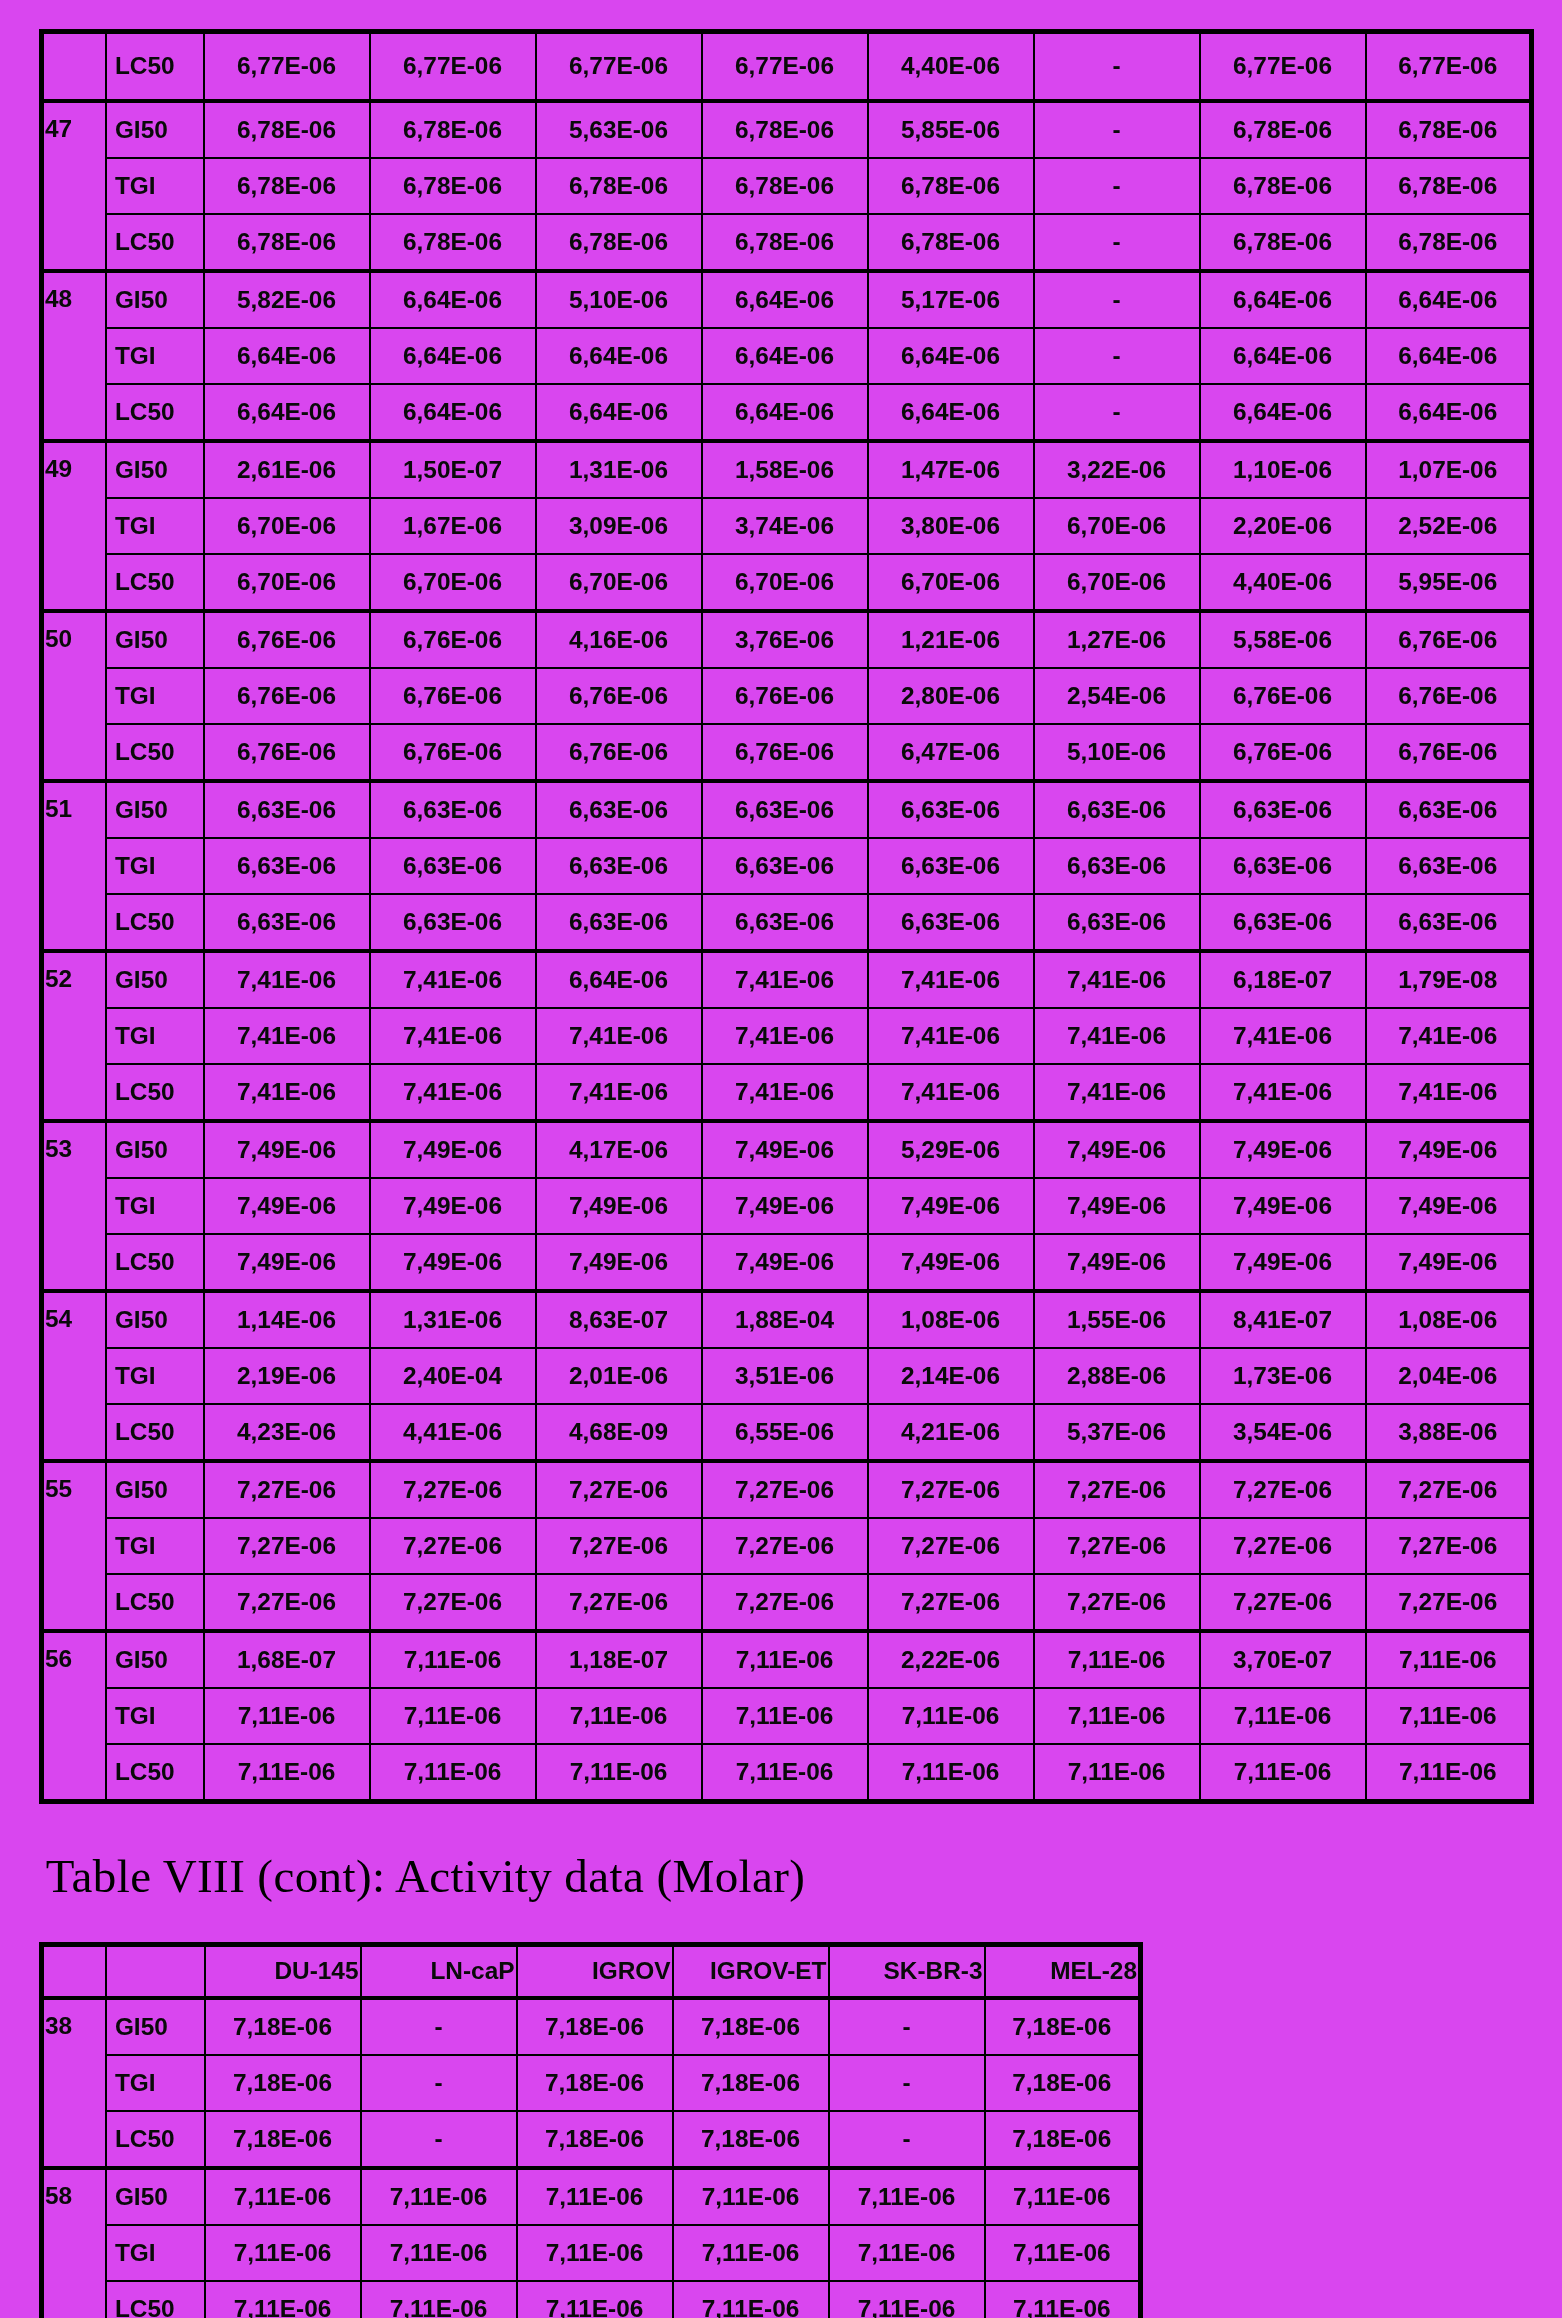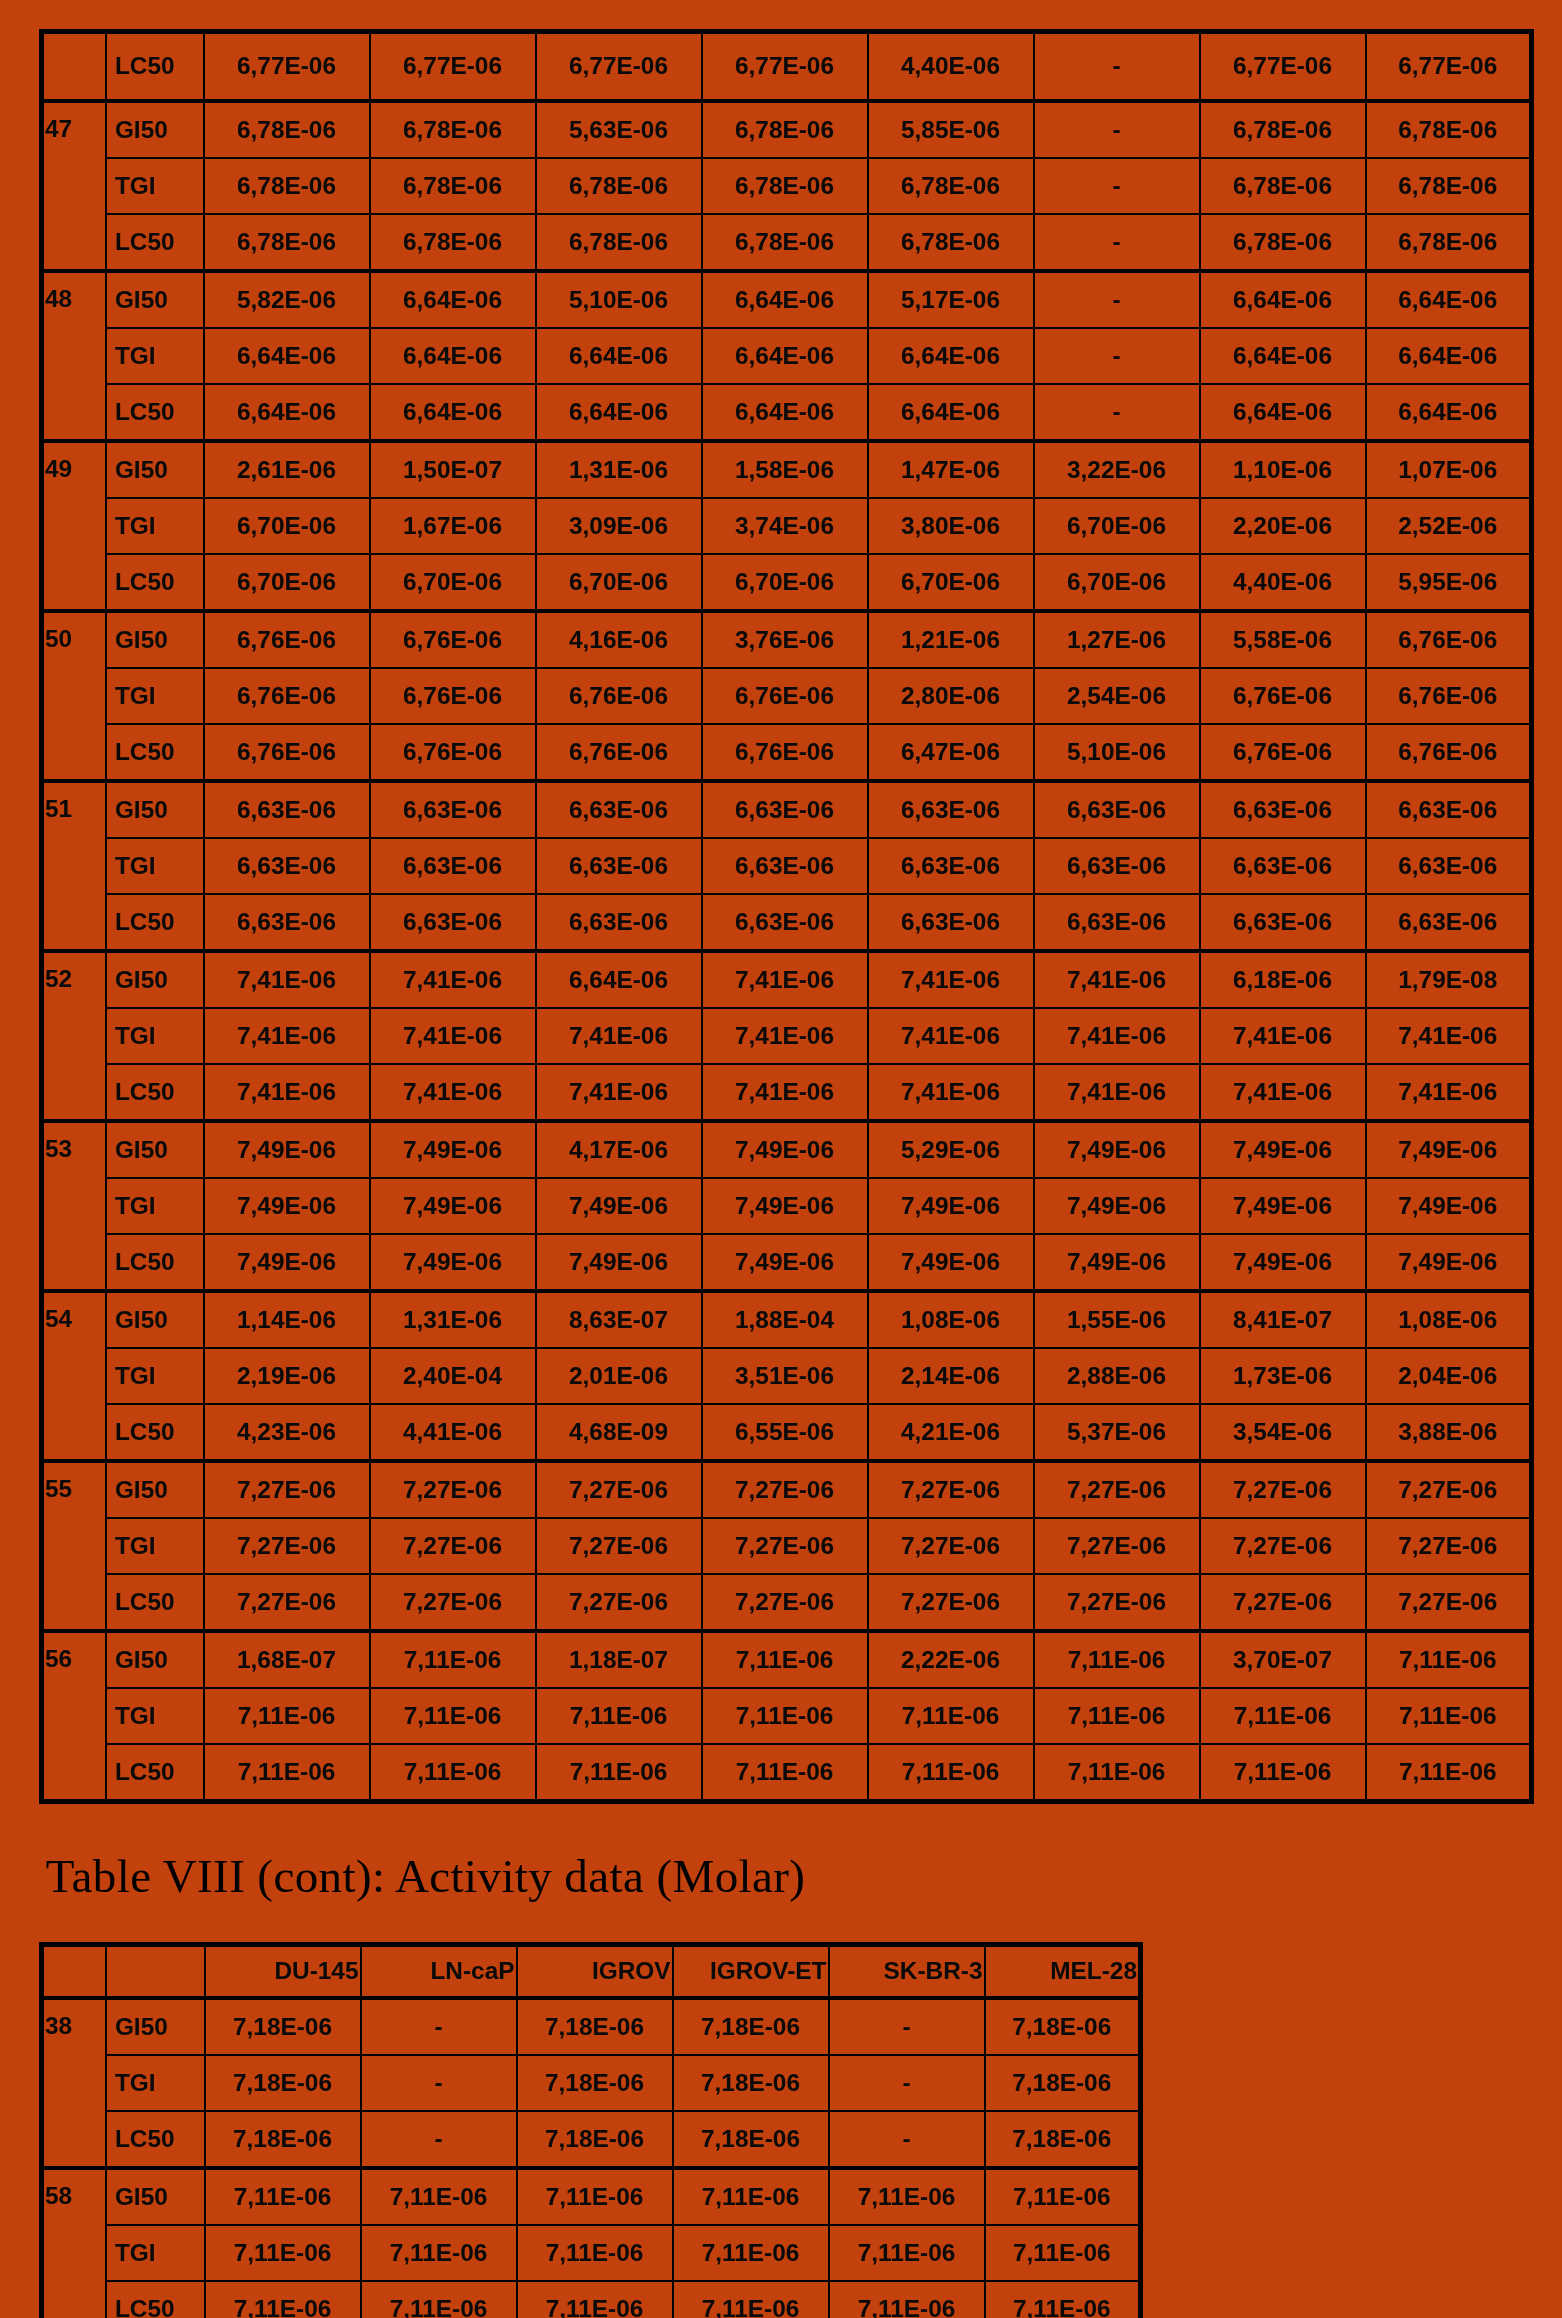--- a/index.html
+++ b/index.html
@@ -6,21 +6,21 @@
     margin: 0;
     padding: 0;
     background: #ffffff;
     color: #0a0a0a;
     font-family: "Liberation Sans", sans-serif;
   }
   .page {
     position: relative;
     width: 1562px;
     height: 2319px;
-    background: #c2410c;
+    background: #d946ef;
     overflow: hidden;
   }
   .content {
     padding: 29px 34px 0 39px;
   }
   table {
     border-collapse: collapse;
     table-layout: fixed;
   }
   .t1 {
@@ -270,21 +270,21 @@
           </tr>
           <tr class="group-start">
             <td class="num" rowspan="3">52</td>
             <td class="assay">GI50</td>
             <td class="val">7,41E-06</td>
             <td class="val">7,41E-06</td>
             <td class="val">6,64E-06</td>
             <td class="val">7,41E-06</td>
             <td class="val">7,41E-06</td>
             <td class="val">7,41E-06</td>
-            <td class="val">6,18E-06</td>
+            <td class="val">6,18E-07</td>
             <td class="val">1,79E-08</td>
           </tr>
           <tr>
             <td class="assay">TGI</td>
             <td class="val">7,41E-06</td>
             <td class="val">7,41E-06</td>
             <td class="val">7,41E-06</td>
             <td class="val">7,41E-06</td>
             <td class="val">7,41E-06</td>
             <td class="val">7,41E-06</td>

